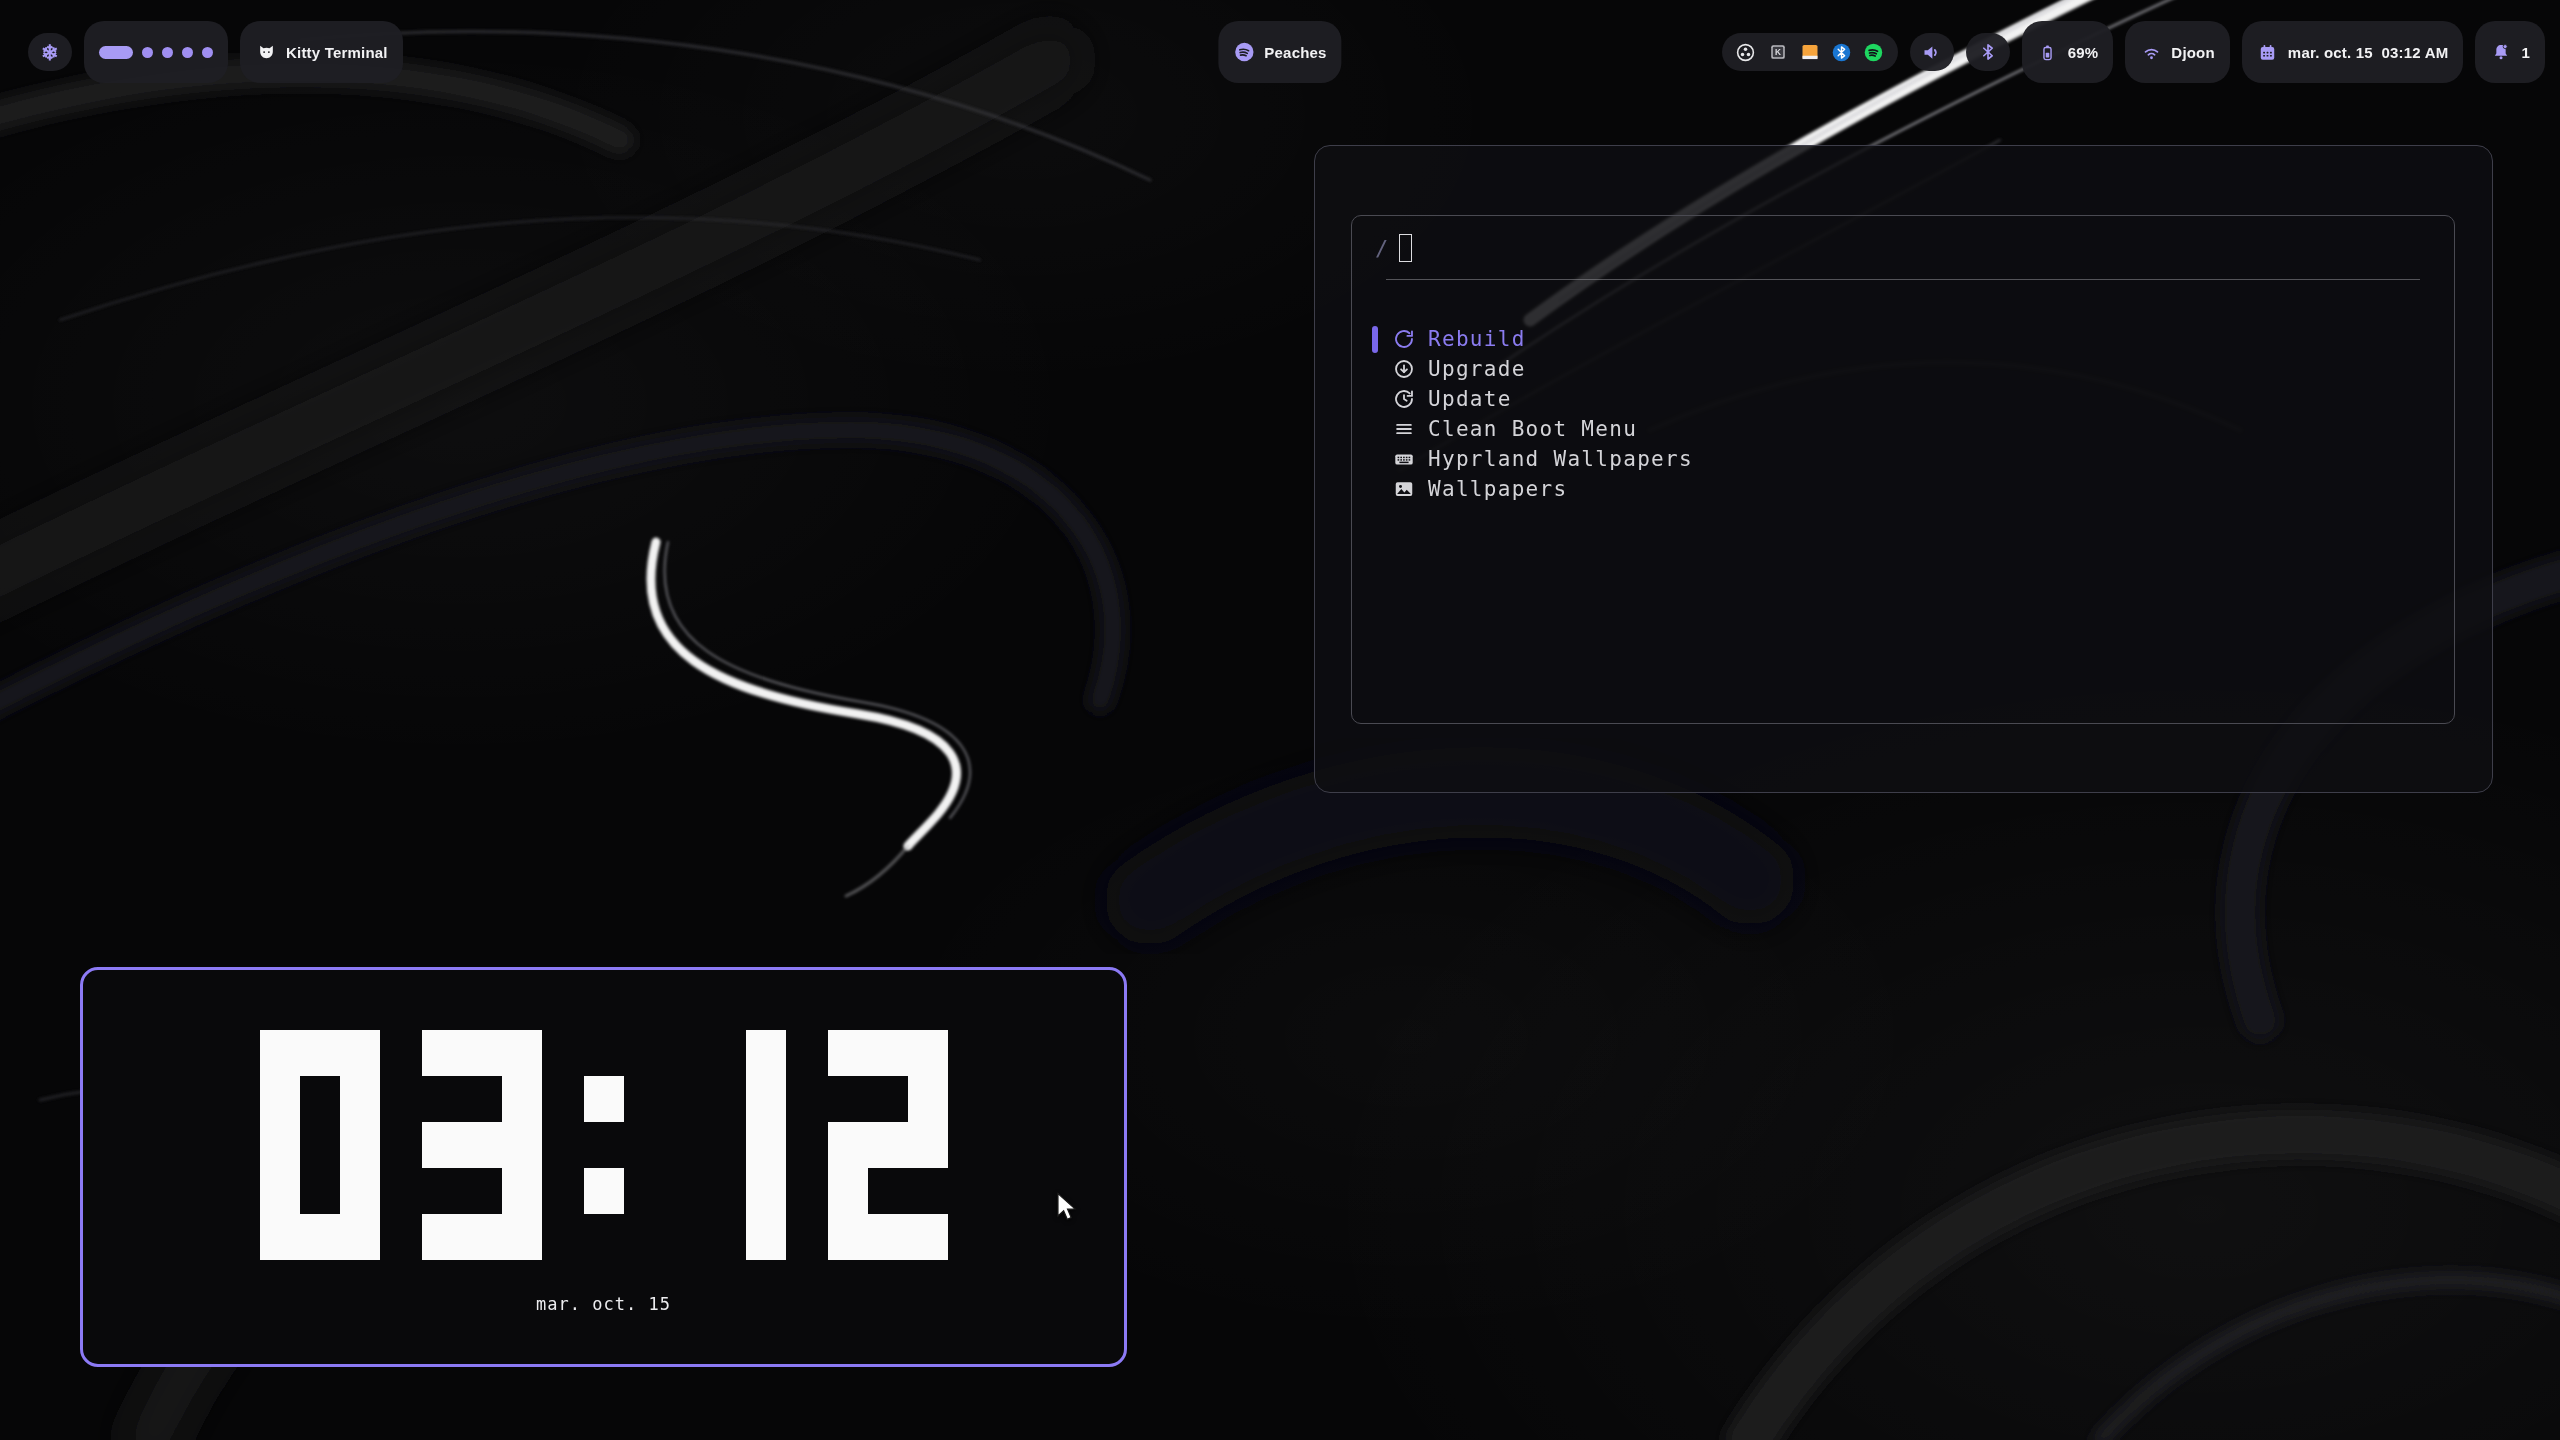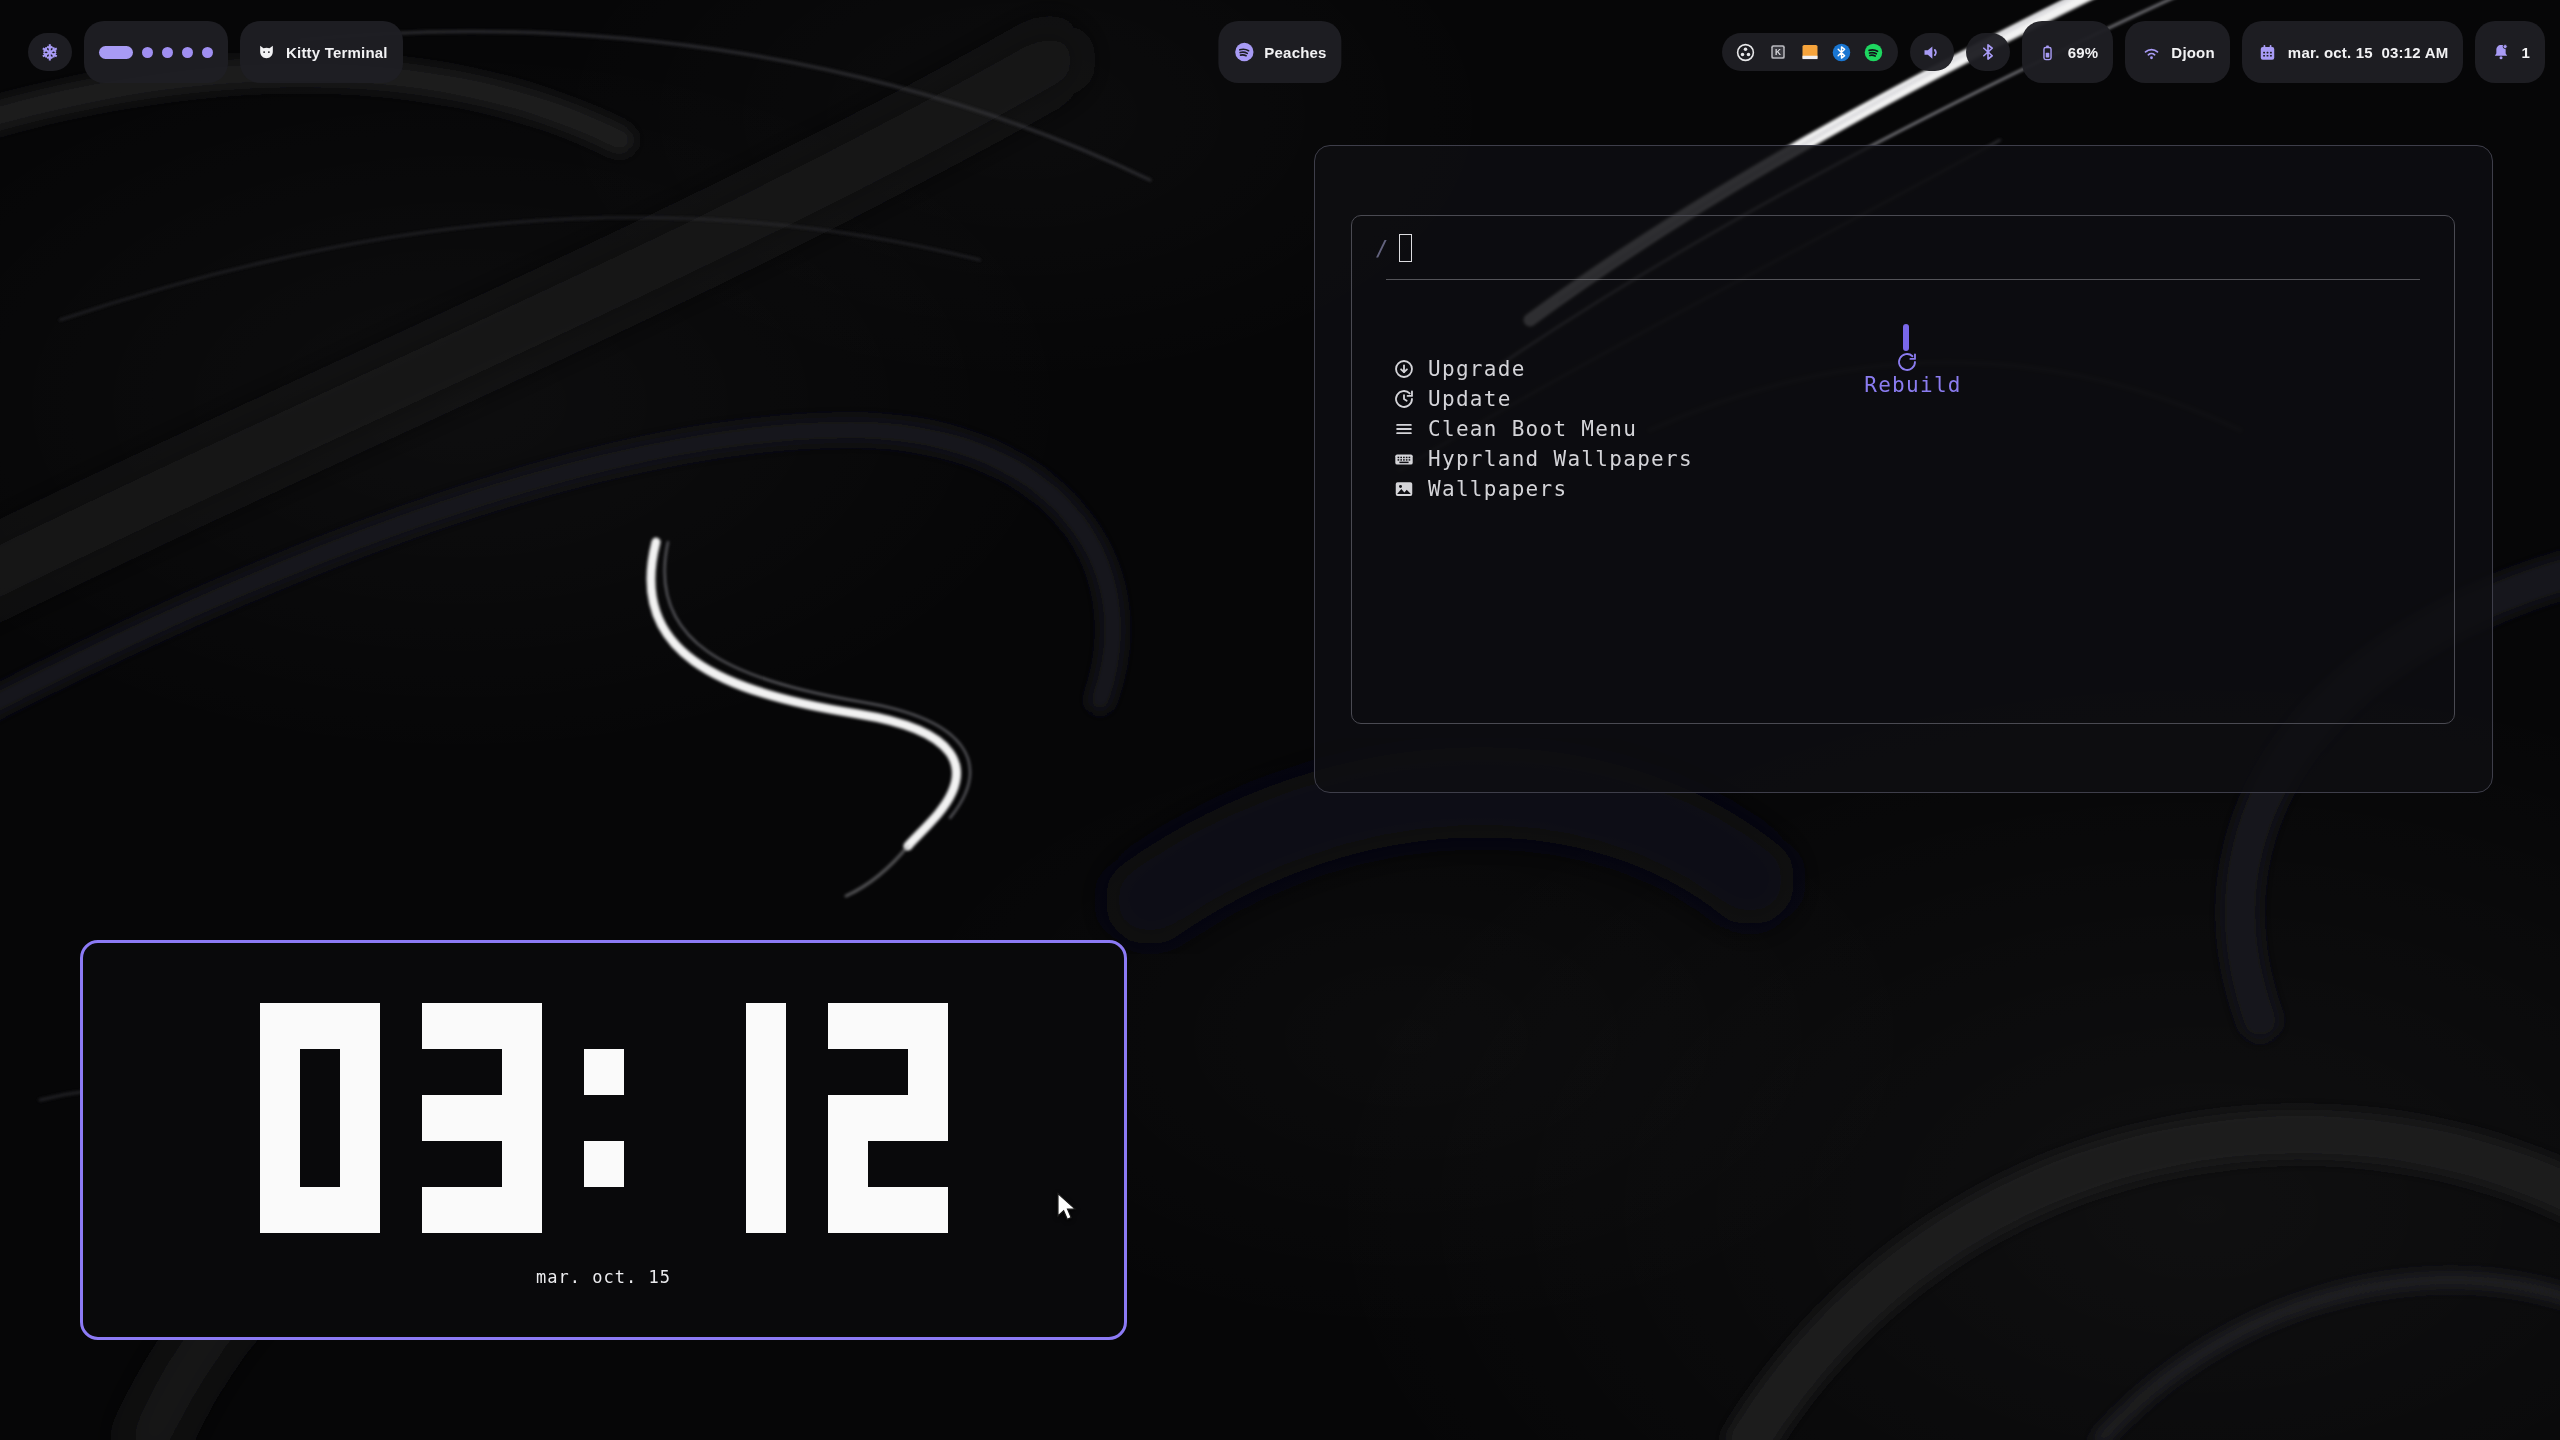--- a/index.html
+++ b/index.html
@@ -50,27 +50,27 @@
   }
   .prompt-cursor{width:13px;height:28px;border:1.5px solid #dcdce0;box-sizing:border-box;}
   .prompt-sep{height:1px;background:#8f8f96;opacity:.55;margin:16px 34px 0 34px;}
   .items{margin-top:44px;padding-left:20px;display:flex;flex-direction:column;}
   .item{
     display:flex;align-items:center;height:30px;
     font-family:"DejaVu Sans Mono",monospace;font-size:21px;letter-spacing:1.3px;
     color:#d4d4d8;
   }
   .item .selbar{width:6px;height:27px;border-radius:3px;background:transparent;margin-right:15px;flex:0 0 auto;}
-  .item.selected{color:#8b7cf0;flex-direction:column;}
+  .item.selected{color:#8b7cf0;}
   .item.selected .selbar{background:#7a68ea;}
   .item .iico{width:22px;height:22px;margin-right:13px;display:flex;align-items:center;justify-content:center;flex:0 0 auto;}
 
   
   .clock{
-    position:absolute;left:80px;top:940px;width:1047px;height:400px;z-index:3;
+    position:absolute;left:80px;top:967px;width:1047px;height:400px;z-index:3;
     background:#09090b;border:3px solid #8c7af5;border-radius:18px;box-sizing:border-box;
   }
   .digits{margin-top:60px;display:flex;justify-content:center;gap:42px;}
   .digit{display:grid;grid-template-columns:repeat(3,40px);grid-template-rows:repeat(5,46px);}
   .digit.colon{grid-template-columns:40px;}
   .cell{background:transparent;}
   .cell.on{background:#fafafa;}
   .clock-date{
     margin-top:34px;text-align:center;
     font-family:"DejaVu Sans Mono",monospace;font-size:17px;letter-spacing:1px;color:#ececef;

